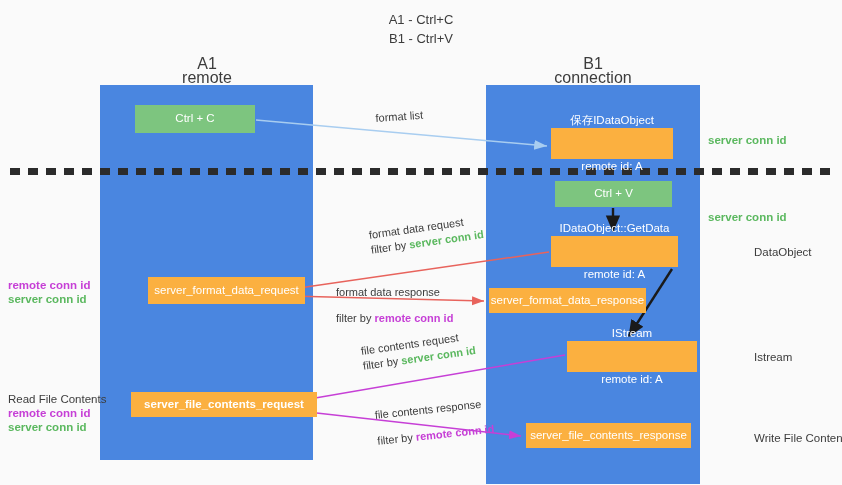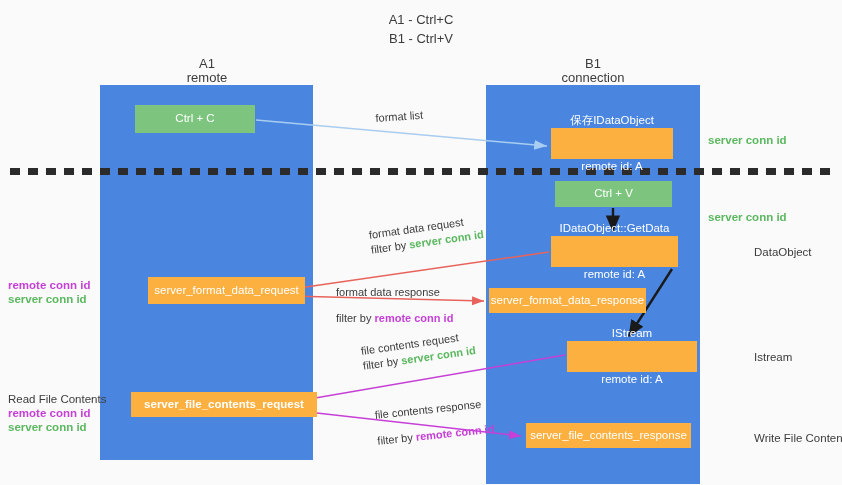--- a/index.html
+++ b/index.html
@@ -17,21 +17,21 @@
     text-align: center; color: #3c3c3c; font-size: 13px; line-height: 19px;
   }
 
   
   .lane { position: absolute; background: #4a86e0; }
   #lane-a1 { left: 100px; top: 85px; width: 213px; height: 375px; }
   #lane-b1 { left: 486px; top: 85px; width: 214px; height: 399px; }
 
   .lane-header {
     position: absolute; text-align: center; color: #3c3c3c;
-    font-size: 13px; line-height: 13.5px; width: 220px;
+    font-size: 16px; line-height: 13.5px; width: 220px;
   }
   #hdr-a1 { left: 97px; top: 57px; }
   #hdr-b1 { left: 483px; top: 57px; }
 
   
   #divider {
     position: absolute; left: 10px; top: 168px; width: 820px; height: 7px;
   }
 
   

